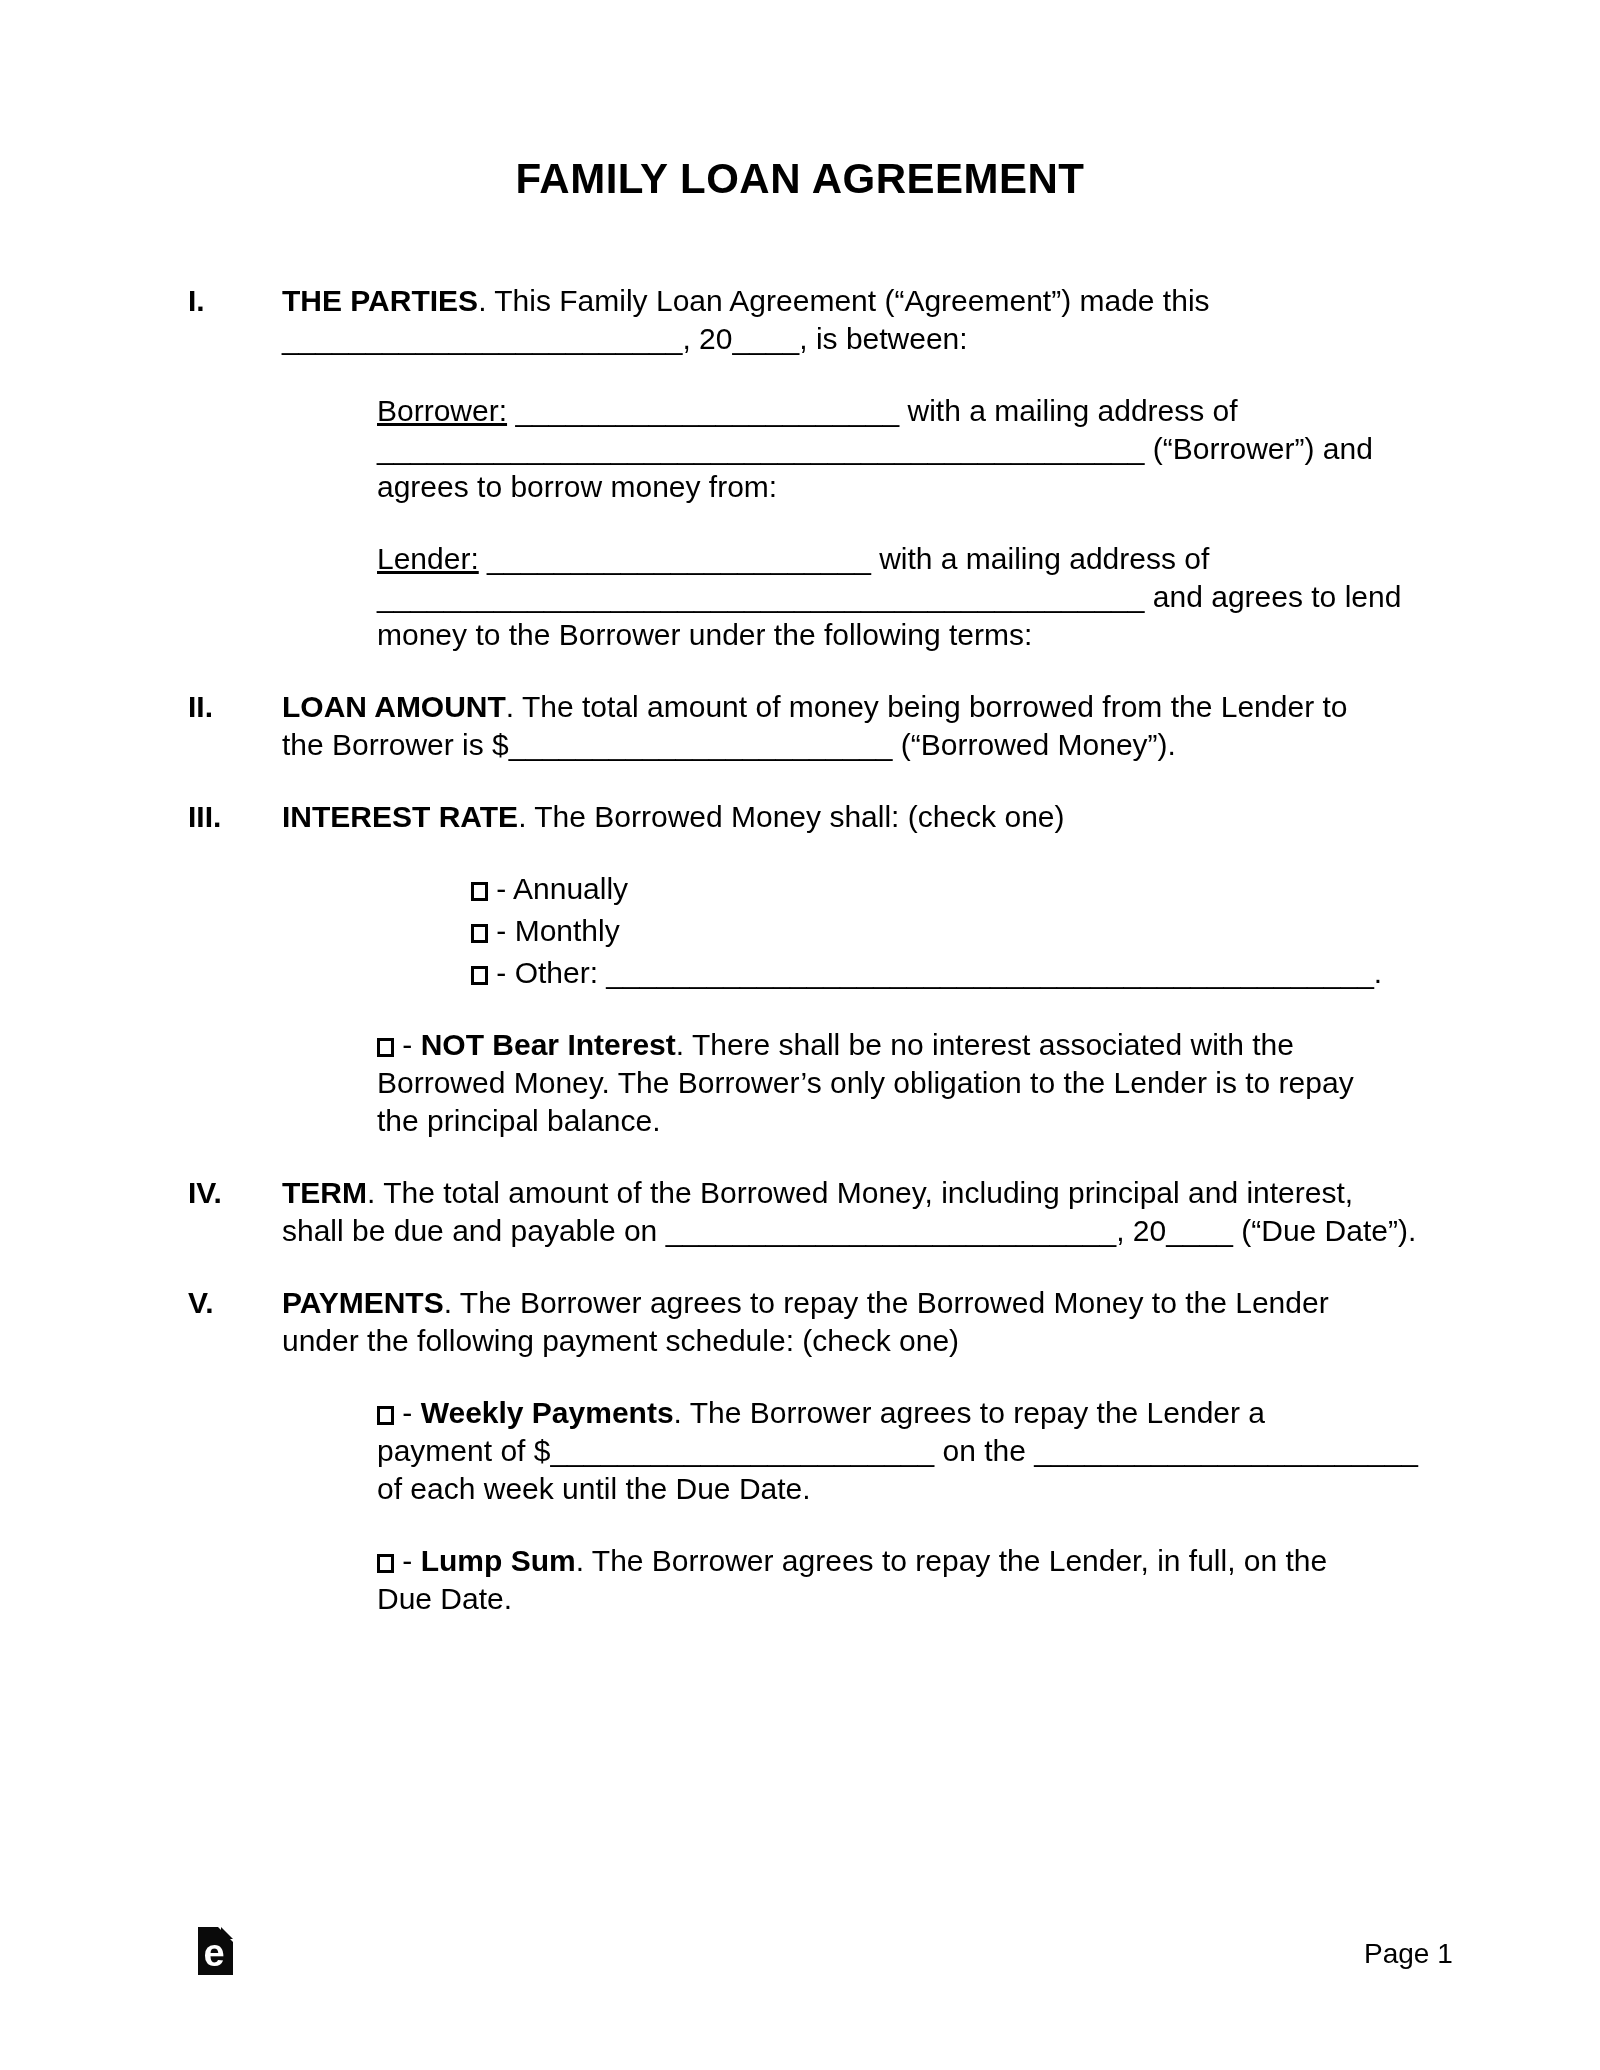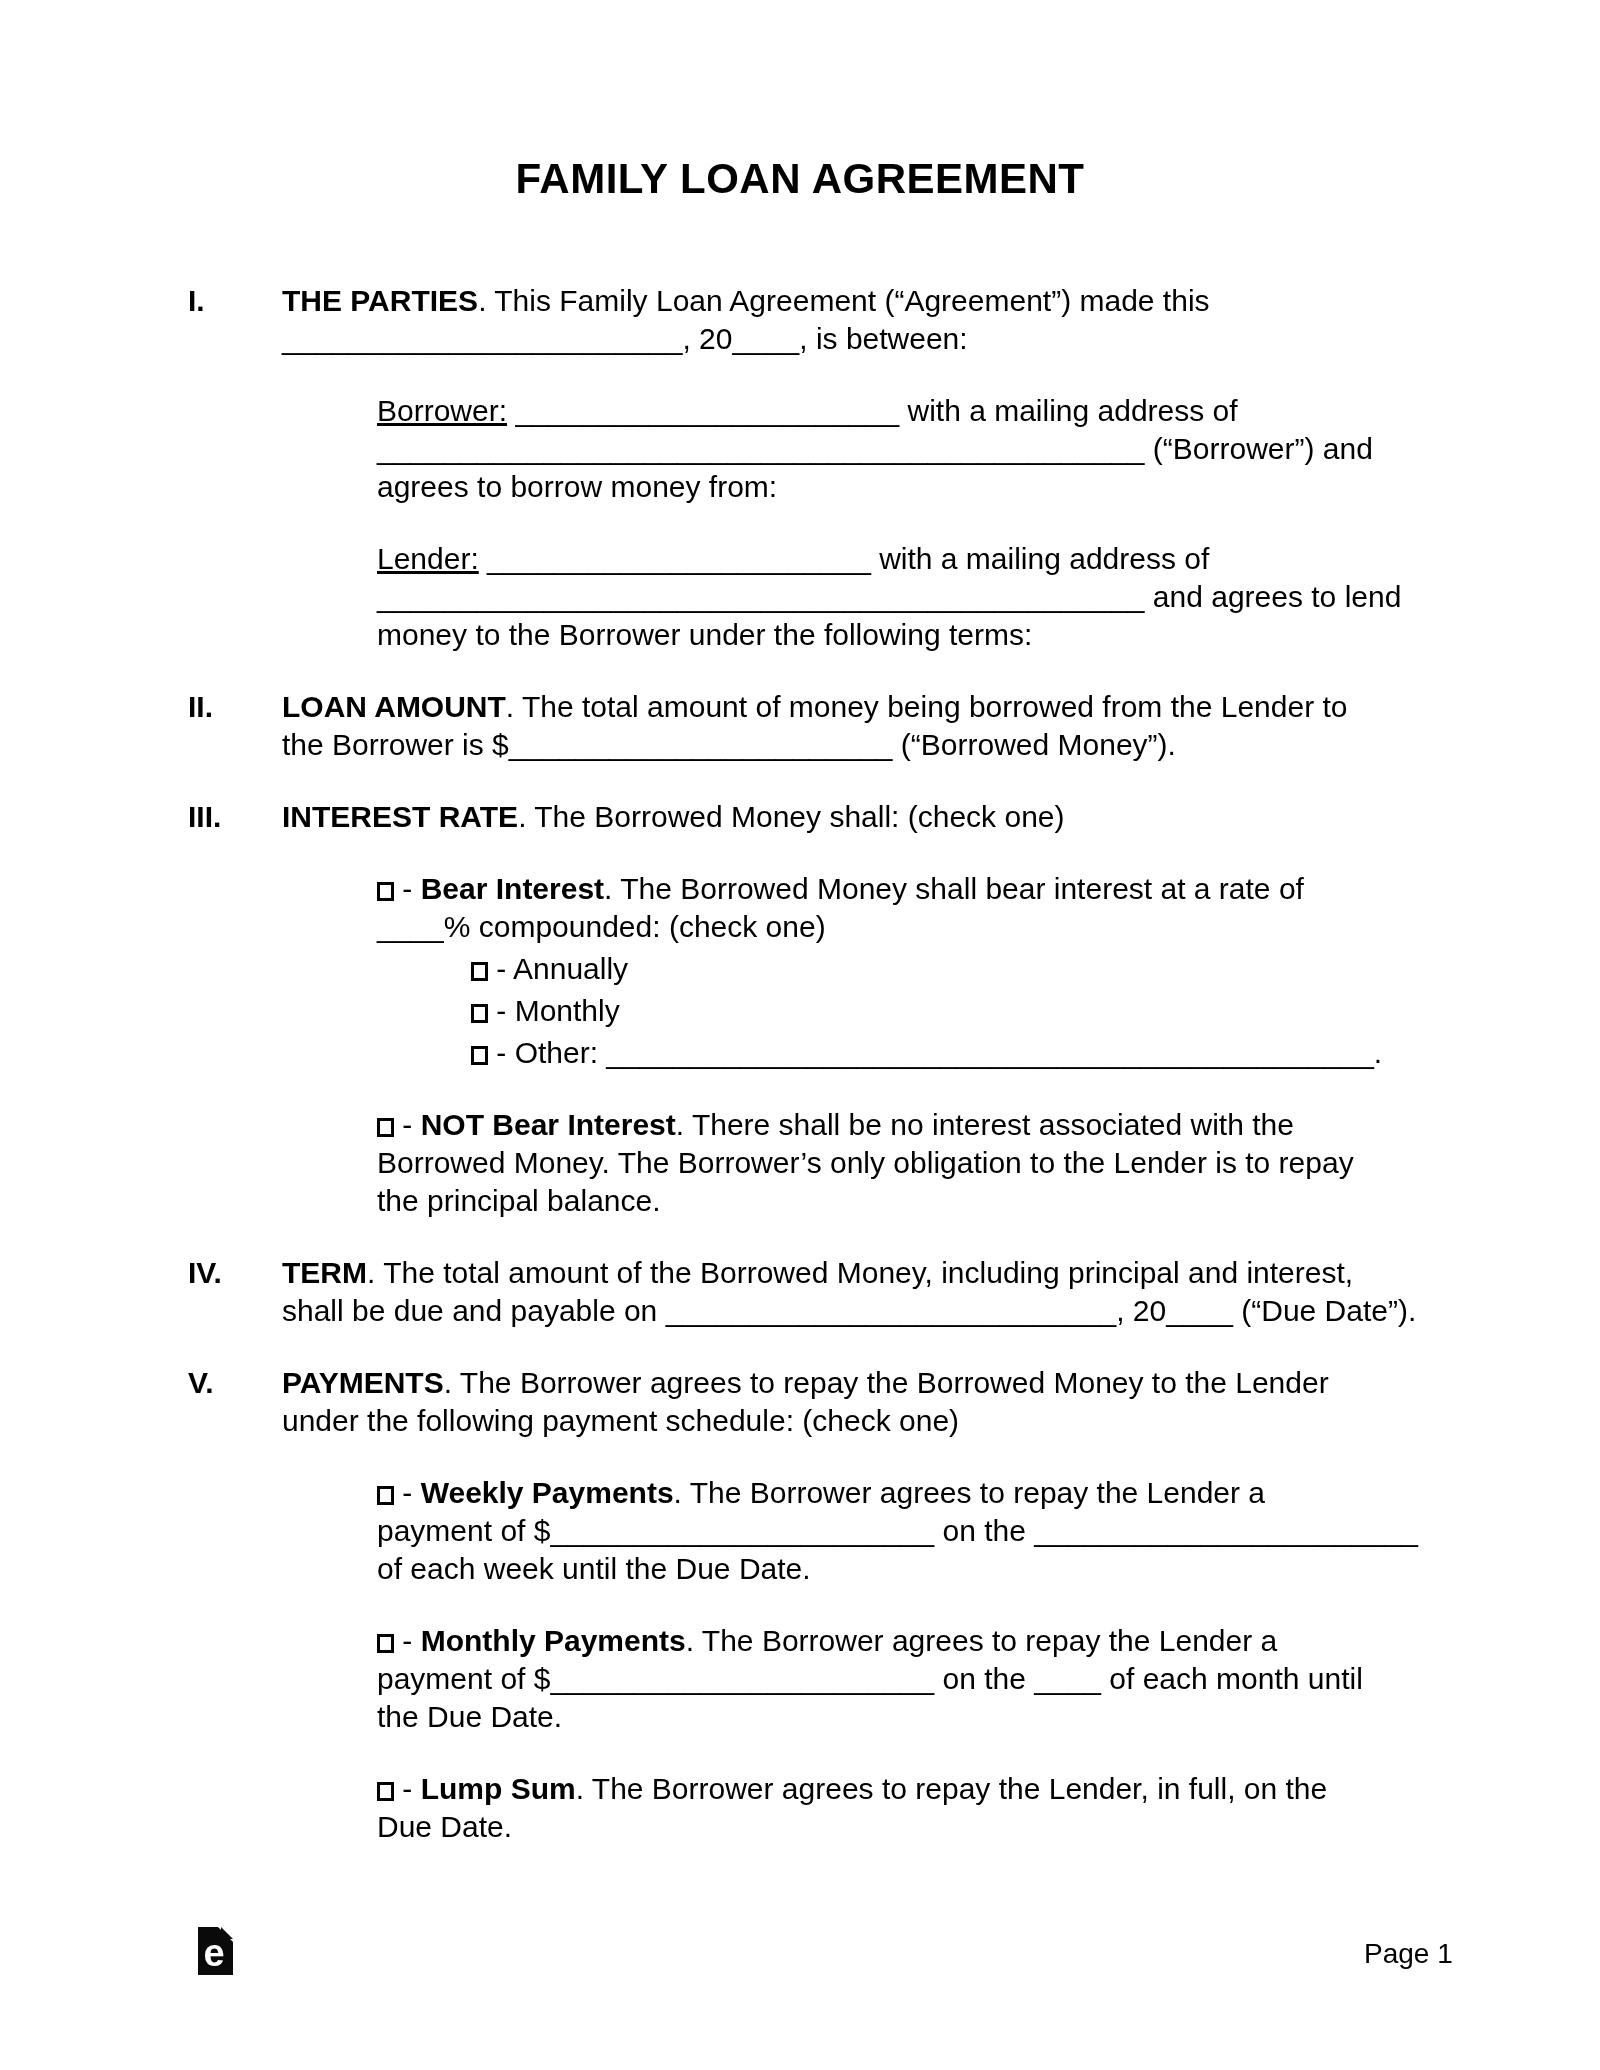--- a/index.html
+++ b/index.html
@@ -74,22 +74,20 @@
       <div class="sec-body">
         <p><strong>LOAN AMOUNT</strong><span>. The total amount of money being borrowed from the Lender to
 the Borrower is $_______________________ (“Borrowed Money”).</span></p>
       </div>
     </div>
 
     <div class="section">
       <div class="num">III.</div>
       <div class="sec-body">
         <p><strong>INTEREST RATE</strong><span>. The Borrowed Money shall: (check one)</span></p>
-        <p class="indent1 no-gap"><span class="checkbox"></span><span> - </span><strong>Bear Interest</strong><span>. The Borrowed Money shall bear interest at a rate of
-____% compounded: (check one)</span></p>
         <div class="options">
           <p><span class="checkbox"></span><span> - </span><span>Annually</span></p>
           <p><span class="checkbox"></span><span> - </span><span>Monthly</span></p>
           <p><span class="checkbox"></span><span> - </span><span>Other: ______________________________________________.</span></p>
         </div>
         <p class="indent1"><span class="checkbox"></span><span> - </span><strong>NOT Bear Interest</strong><span>. There shall be no interest associated with the
 Borrowed Money. The Borrower’s only obligation to the Lender is to repay
 the principal balance.</span></p>
       </div>
     </div>
@@ -103,23 +101,20 @@
     </div>
 
     <div class="section">
       <div class="num">V.</div>
       <div class="sec-body">
         <p><strong>PAYMENTS</strong><span>. The Borrower agrees to repay the Borrowed Money to the Lender
 under the following payment schedule: (check one)</span></p>
         <p class="indent1"><span class="checkbox"></span><span> - </span><strong>Weekly Payments</strong><span>. The Borrower agrees to repay the Lender a
 payment of $_______________________ on the _______________________
 of each week until the Due Date.</span></p>
-        <p class="indent1"><span class="checkbox"></span><span> - </span><strong>Monthly Payments</strong><span>. The Borrower agrees to repay the Lender a
-payment of $_______________________ on the ____ of each month until
-the Due Date.</span></p>
         <p class="indent1"><span class="checkbox"></span><span> - </span><strong>Lump Sum</strong><span>. The Borrower agrees to repay the Lender, in full, on the
 Due Date.</span></p>
       </div>
     </div>
 
   </div>
 
   <div class="footer-logo">
     <svg width="35" height="48" viewBox="0 0 35 48" xmlns="http://www.w3.org/2000/svg">
       <polygon points="0,0 20,0 35,15 35,48 0,48" fill="#0a0a0a"></polygon>

